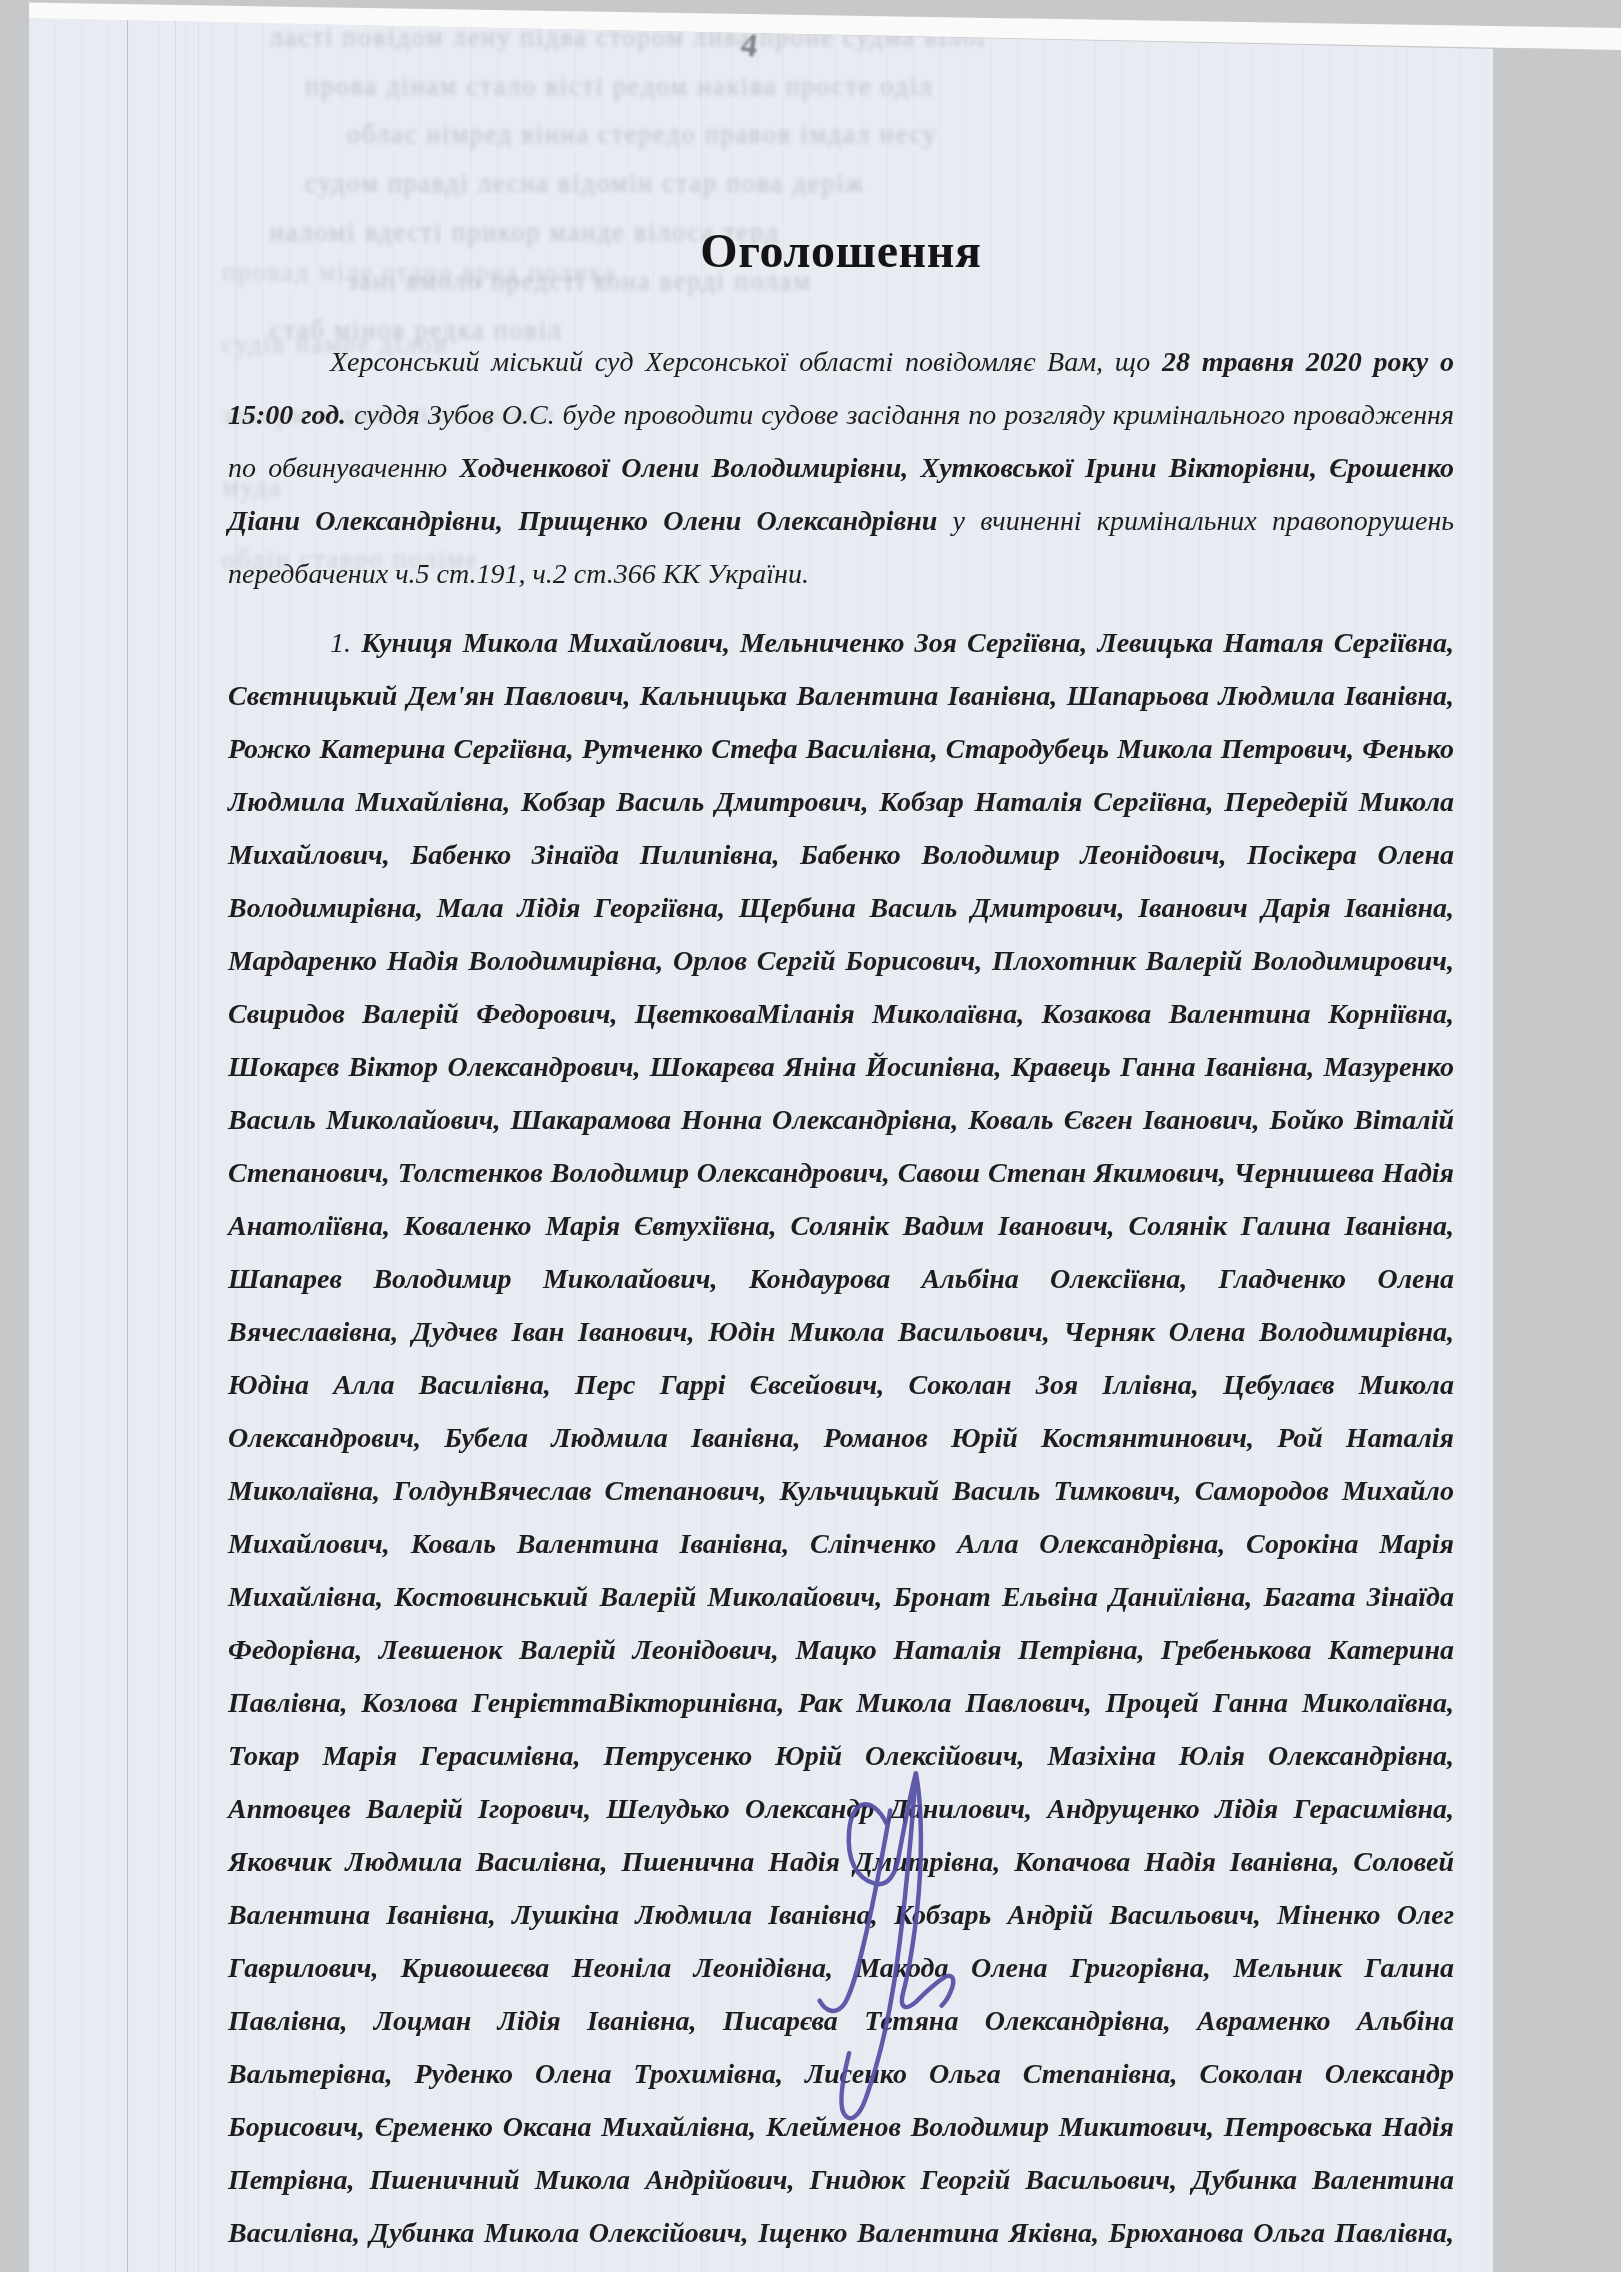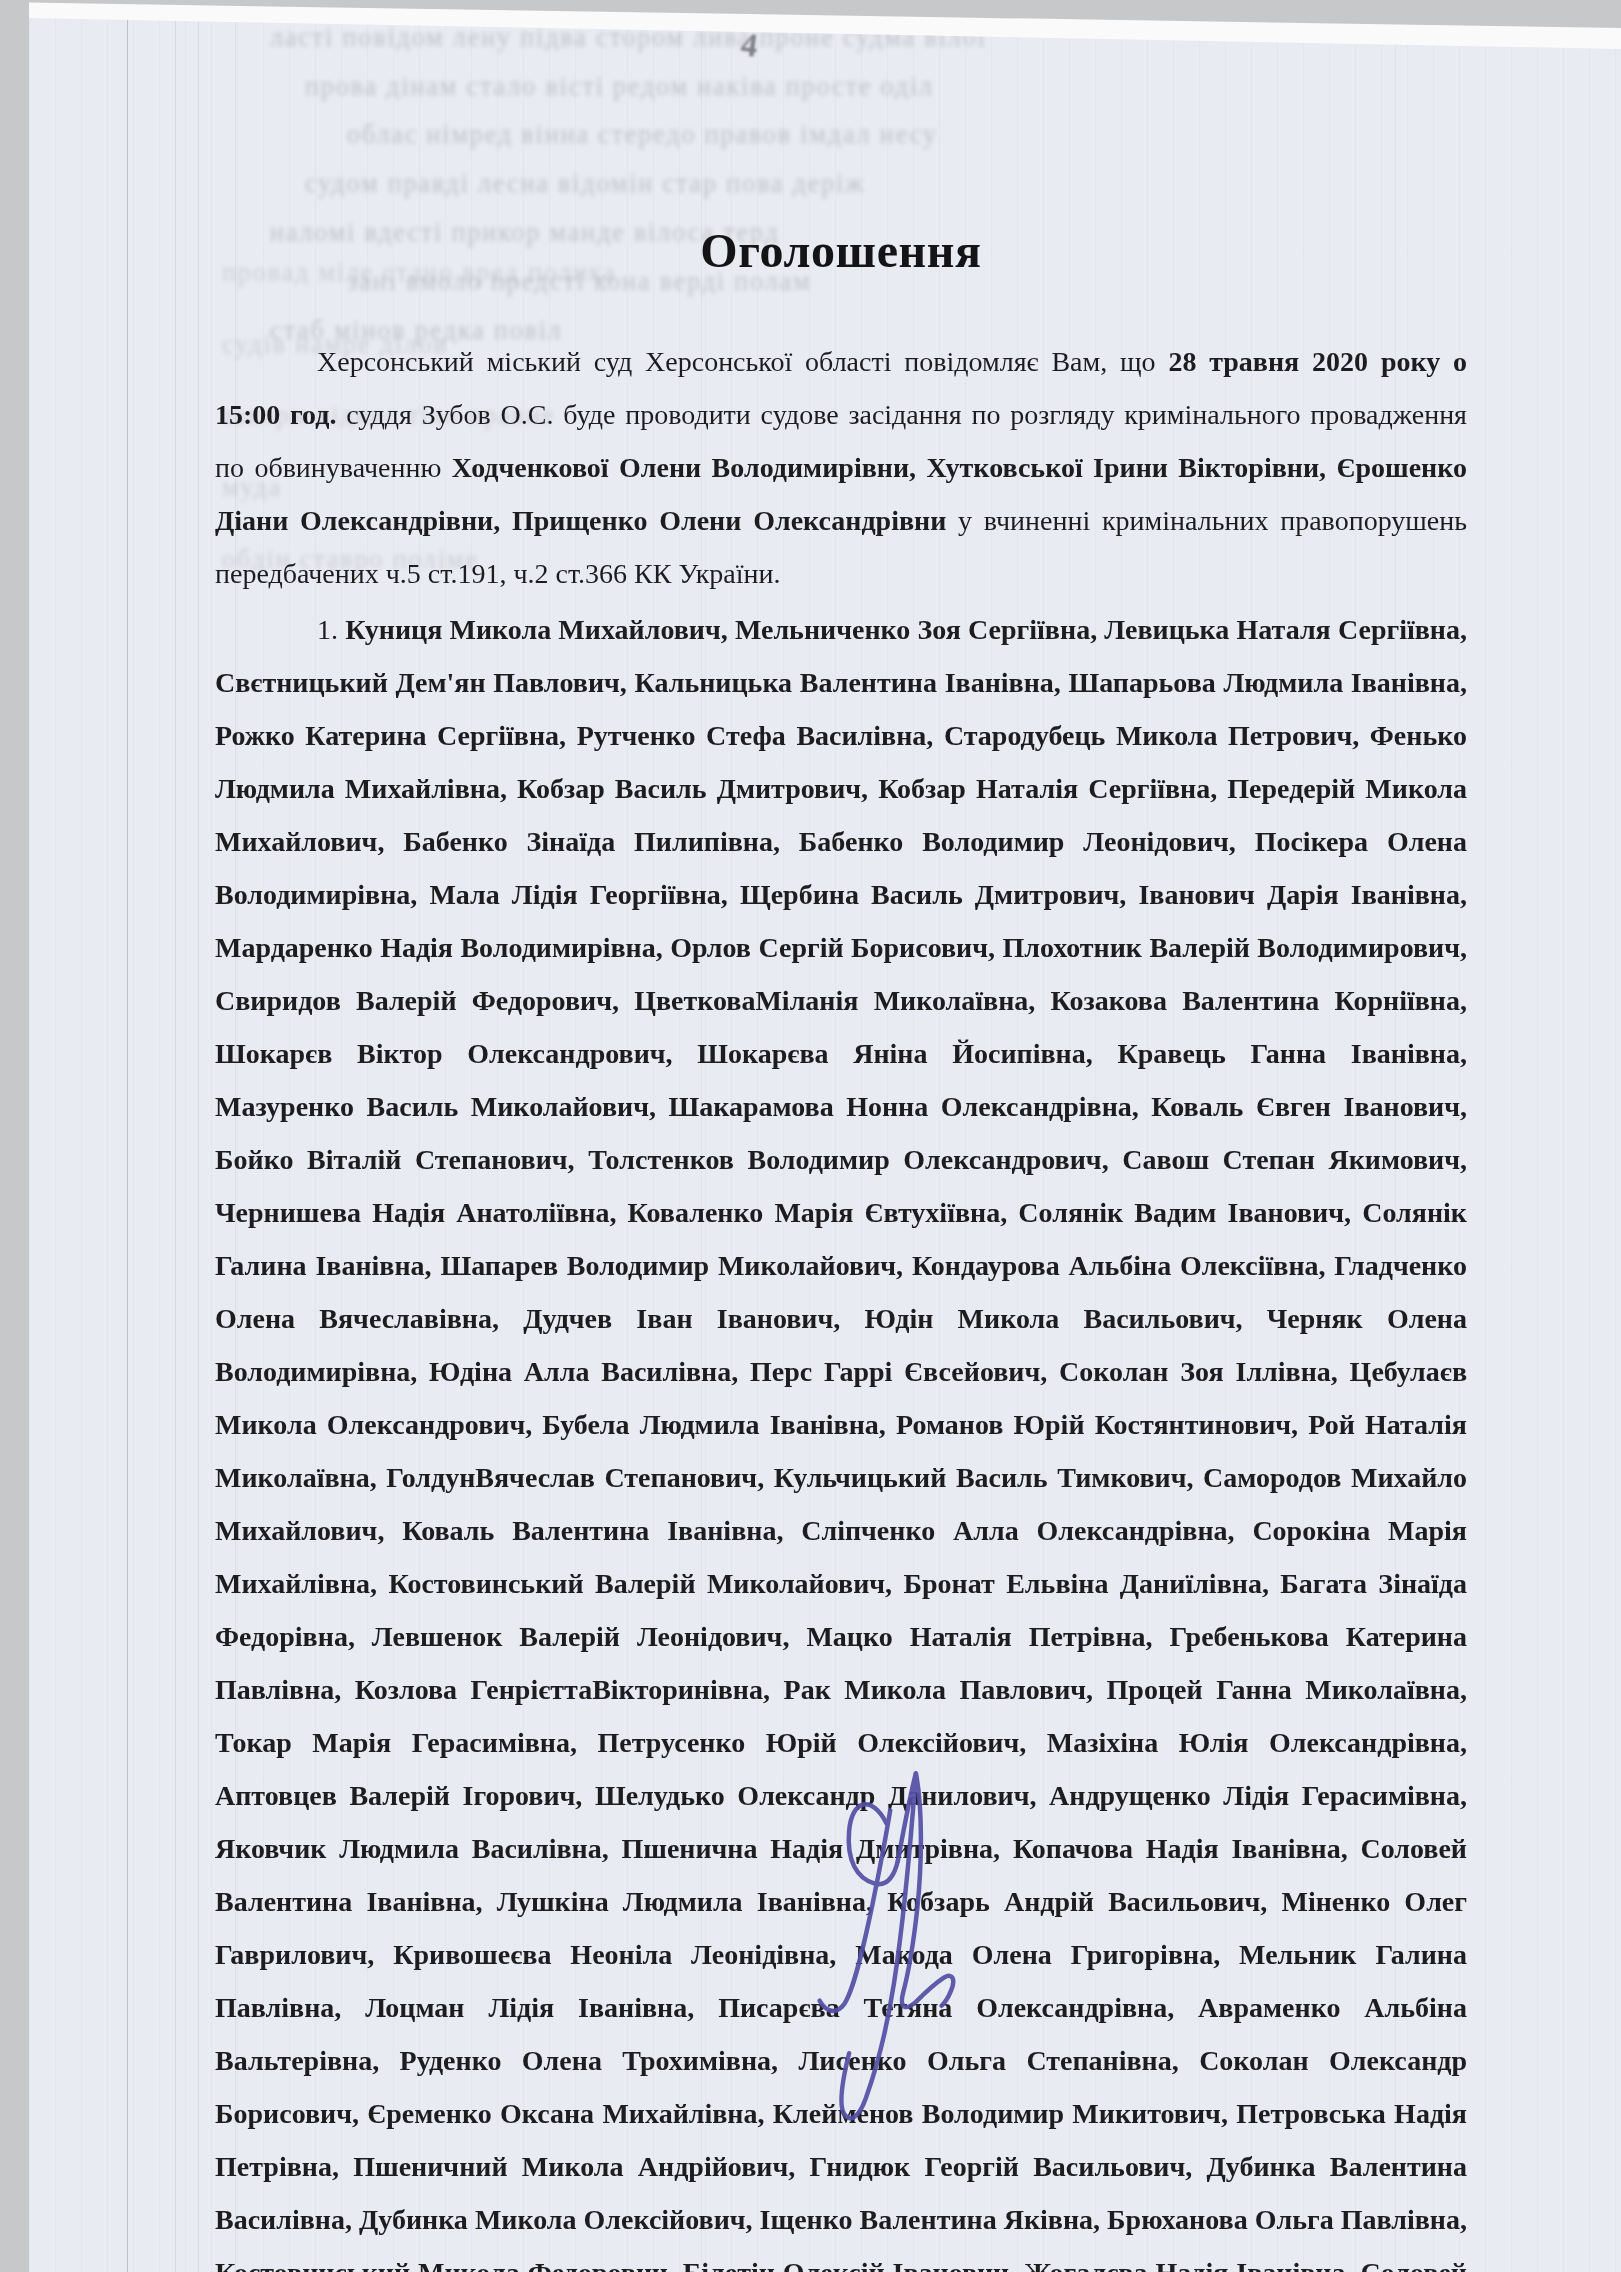--- a/index.html
+++ b/index.html
@@ -9,21 +9,21 @@
     font-family:"Liberation Serif","DejaVu Serif",serif;
   }
   
   .paper-edge{
     position:absolute;left:29px;top:0;width:1592px;height:64px;
     background:#fafafa;
     clip-path:polygon(0 2.6px,100% 28px,100% 50px,0 19px);
   }
   
   .paper{
-    position:absolute;left:29px;top:0;width:1592px;height:2273px;
+    position:absolute;left:29px;top:0;width:1464px;height:2273px;
     background:#e9ebf2;
     clip-path:polygon(0 18px,100% 49px,100% 100%,0 100%);
   }
   .paper::before{ 
     content:"";position:absolute;inset:0;
     background:repeating-linear-gradient(90deg,
       rgba(110,112,130,0.045) 0 1.3px, transparent 1.3px 26px);
   }
   .streak{position:absolute;top:19px;bottom:0;width:1.3px;background:#82828e;}
   .s1{left:98px;opacity:.42;}
@@ -49,21 +49,21 @@
   
   .content{
     position:absolute;left:183px;top:0;width:1258px;
     color:#1d1d20;font-size:28px;line-height:53px;
   }
   .doc-title{
     margin:225px 0 57px 0;text-align:center;
     font-size:48px;line-height:1.1;font-weight:bold;color:#141416;
     letter-spacing:0.6px;
   }
-  .content p{margin:3px;text-align:justify;text-indent:102px;}
+  .content p{margin:16px;text-align:justify;text-indent:102px;font-style:italic;}
   .b{font-weight:bold;}
 
   
   .signature-svg{position:absolute;left:761px;top:1764px;pointer-events:none;}
 </style>
 </head>
 <body>
 
 <div class="paper-edge"></div>
 

